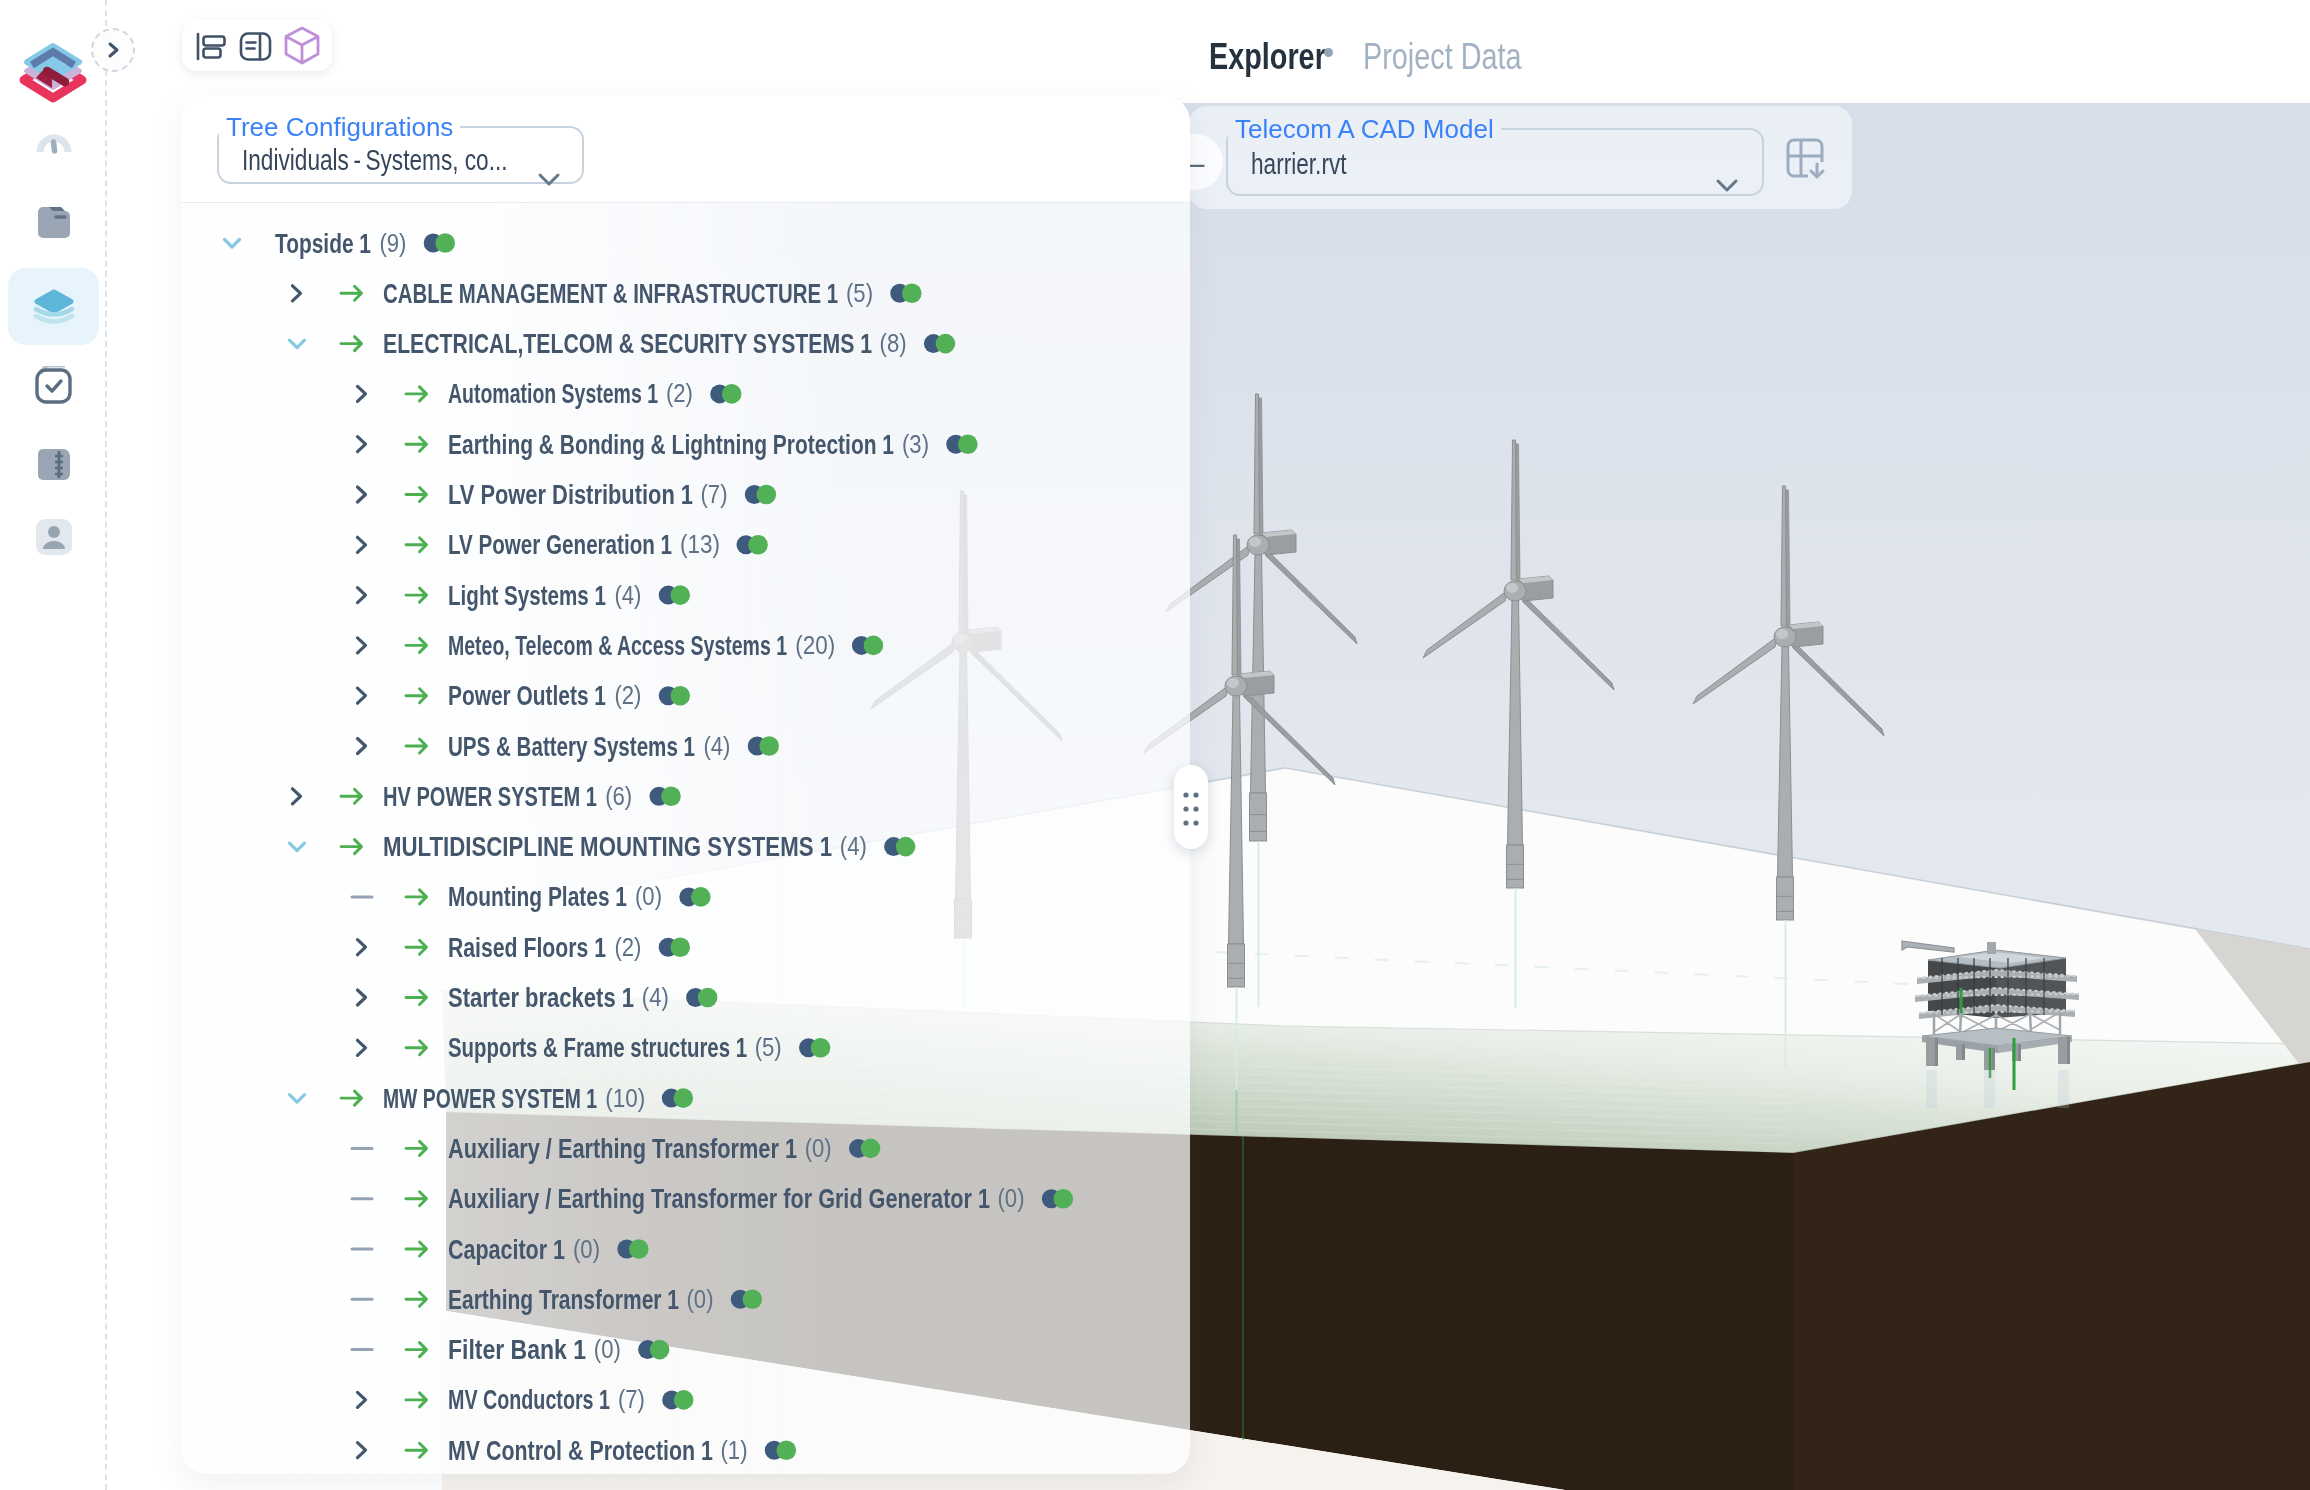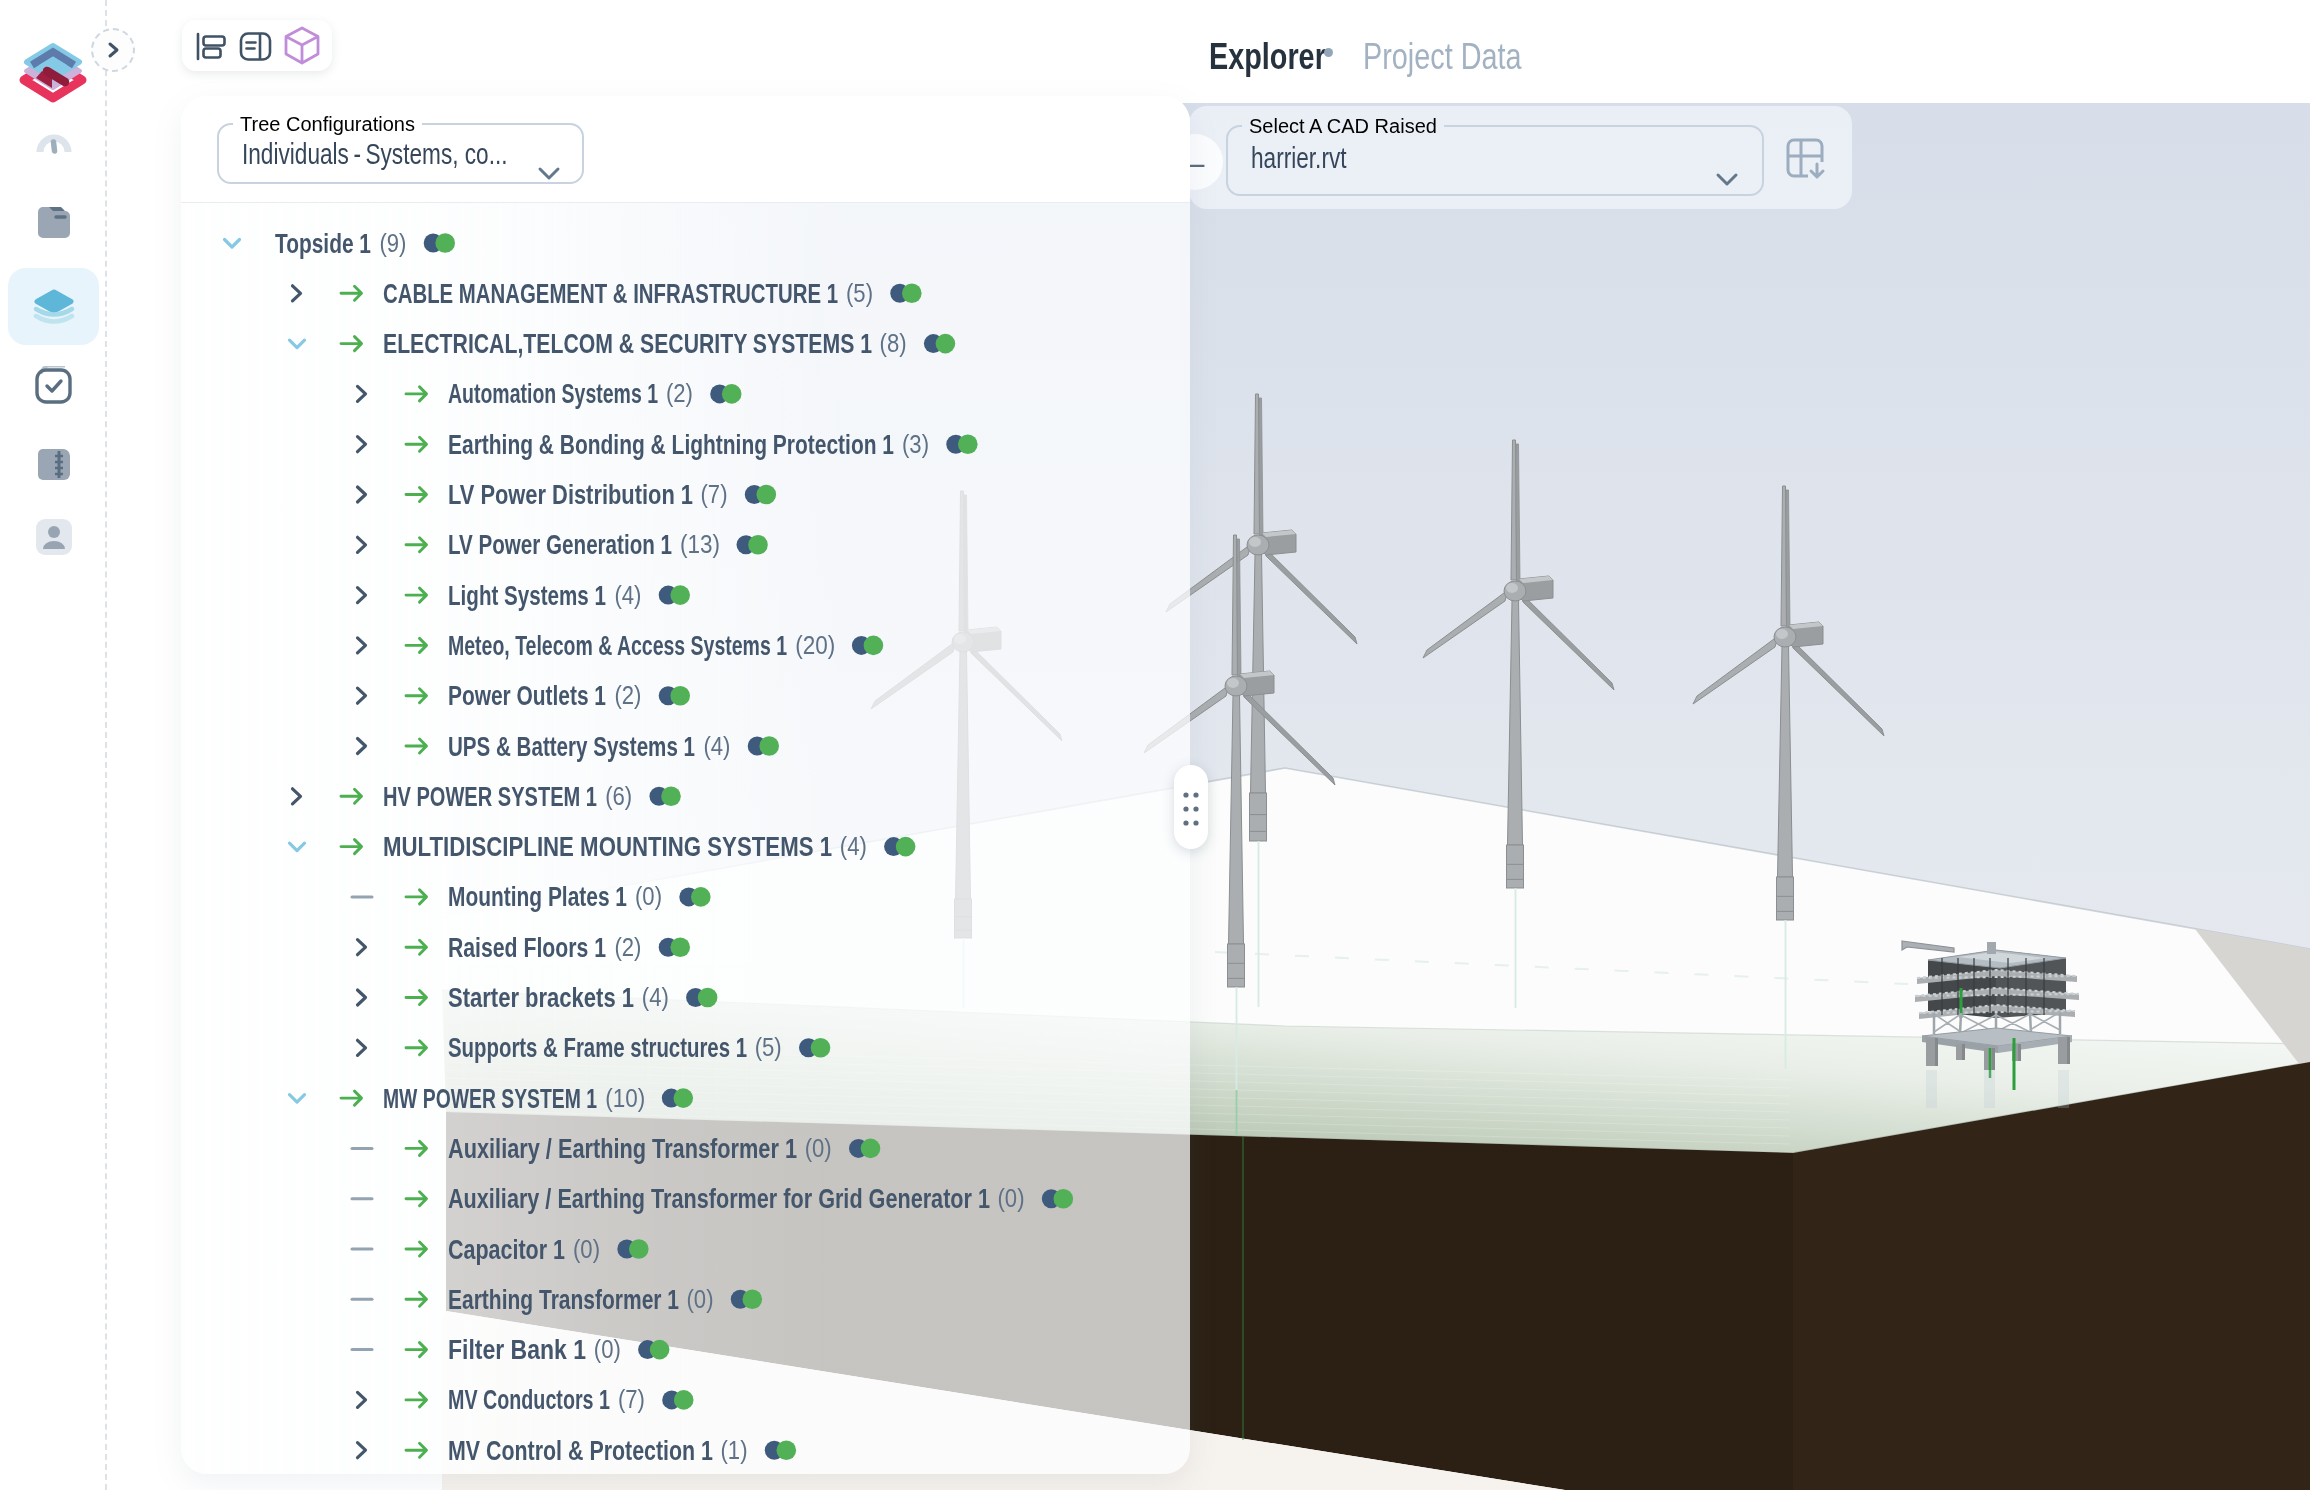--- a/index.html
+++ b/index.html
@@ -22,21 +22,21 @@
 #tabs .t1{position:absolute;left:1209px;color:#27323f;font-weight:700;transform:scaleX(.8);transform-origin:0 50%;white-space:nowrap}
 #tabs .dot{position:absolute;left:1324px;top:12px;width:9px;height:9px;border-radius:50%;background:#93a6b8}
 #tabs .t2{position:absolute;left:1363px;color:#a2b2c3;font-weight:400;transform:scaleX(.8);transform-origin:0 50%;white-space:nowrap}
 
 #cadpanel{position:absolute;left:1189px;top:106px;width:663px;height:103px;border-radius:18px;
   background:rgba(244,248,252,.66);z-index:2}
 #minus{position:absolute;left:1167px;top:134px;width:56px;height:56px;border-radius:50%;
   background:rgba(252,253,254,.92);color:#5a6b7c;font-size:34px;z-index:3;
   display:flex;align-items:center;justify-content:center;font-weight:400}
 fieldset{border:2px solid #c7d3df;border-radius:14px;background:transparent}
-legend{font-size:20px;color:#000000;margin-left:14px;padding:0 7px;line-height:1;white-space:nowrap}
+legend{font-size:26px;color:#3b82f6;margin-left:0;padding:0 7px;line-height:1;white-space:nowrap}
 #cadsel{position:absolute;left:37px;top:14px;width:538px;height:62px;padding:0}
 #cadsel .val{font-size:29px;color:#36465a;font-weight:400;margin:6px 0 0 23px;display:inline-block;transform:scaleX(.78);transform-origin:0 50%;white-space:nowrap}
 #cadsel .chev{position:absolute;right:22px;top:34px}
 #tbldl{position:absolute;left:1784px;top:136px;z-index:3}
 
 #treepanel{position:absolute;left:181px;top:96px;width:1009px;height:1378px;border-radius:26px;
   background:linear-gradient(90deg,rgba(255,255,255,.45) 0%,rgba(255,255,255,.10) 42%,rgba(255,255,255,0) 65%),
              linear-gradient(rgba(253,254,255,.74),rgba(253,254,255,.74));
   box-shadow:0 10px 30px rgba(110,130,150,.10);z-index:4}
 #phead{position:absolute;left:0;top:0;width:100%;height:107px;background:#fff;
@@ -284,21 +284,21 @@
       <path d="M22 4 L38 12.5 L38 30 L22 39 L6 30 L6 12.5 Z M6 12.5 L22 21 L38 12.5 M22 21 L22 39" fill="none" stroke="#c08ed9" stroke-width="2.8" stroke-linejoin="round" stroke-linecap="round"></path>
     </svg>
   </div>
 <div id="tabs">
     <span class="t1">Explorer</span>
     <span class="dot"></span>
     <span class="t2">Project Data</span>
   </div>
 <div id="cadpanel"></div>
 <div id="minus">–</div>
-<fieldset id="cadsel" style="position:absolute;left:1226px;top:116px;width:538px;height:80px;z-index:3"><legend>Select A CAD Raised</legend><span class="val">harrier.rvt</span><span class="chev"><svg width="26" height="18" viewBox="0 0 26 18" style="">
+<fieldset id="cadsel" style="position:absolute;left:1226px;top:116px;width:538px;height:80px;z-index:3"><legend>Telecom A CAD Model</legend><span class="val">harrier.rvt</span><span class="chev"><svg width="26" height="18" viewBox="0 0 26 18" style="">
         <path d="M4 5 L13 14 L22 5" fill="none" stroke="#64788c" stroke-width="3" stroke-linecap="round" stroke-linejoin="round"></path>
       </svg></span></fieldset>
 <div id="tbldl"><svg width="42" height="46" viewBox="0 0 42 46" style="">
       <path d="M4 10 a6 6 0 0 1 6-6 h22 a6 6 0 0 1 6 6 v16 M4 10 v24 a6 6 0 0 0 6 6 h14" fill="none" stroke="#9cadbf" stroke-width="3"></path>
       <line x1="17" y1="5" x2="17" y2="40" stroke="#9cadbf" stroke-width="3"></line>
       <line x1="5" y1="20" x2="37" y2="20" stroke="#9cadbf" stroke-width="3"></line>
       <path d="M33 28 v12 M27 35 l6 6 l6-6" fill="none" stroke="#9cadbf" stroke-width="3" stroke-linecap="round" stroke-linejoin="round"></path>
     </svg></div>
 <div id="treepanel">
     <div id="phead">

